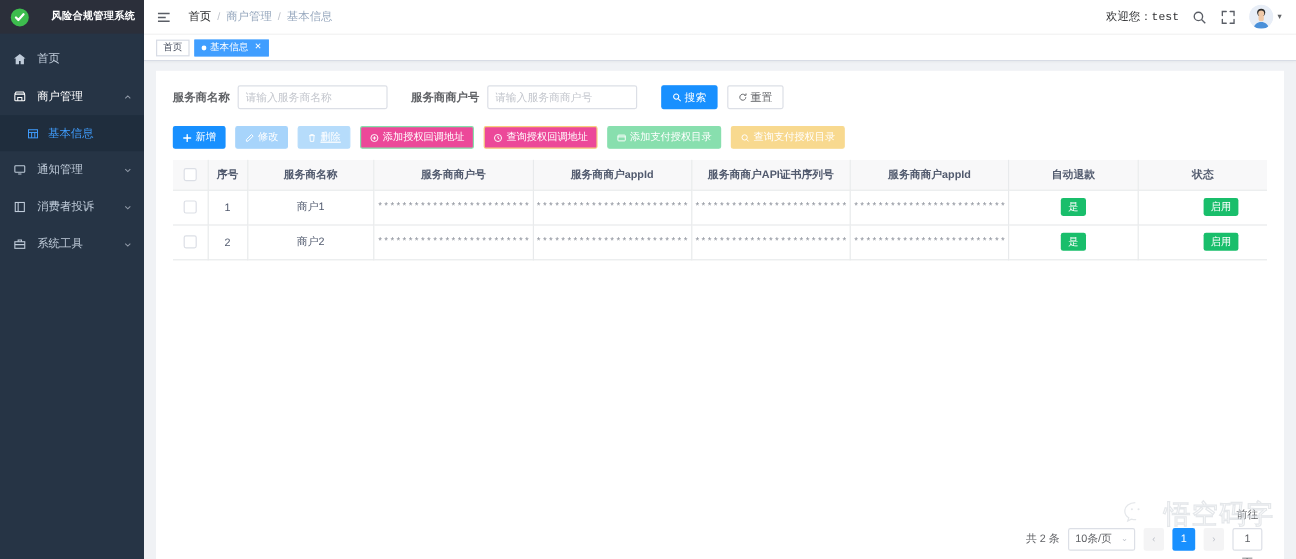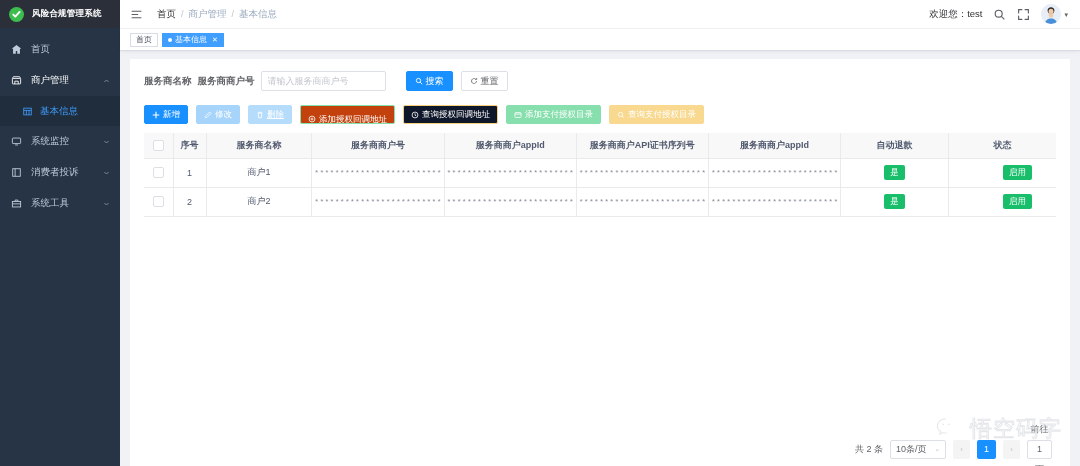--- a/index.html
+++ b/index.html
@@ -17,21 +17,21 @@
     background: #263445;
     flex: 0 0 120px;
     display: flex; flex-direction: column;
     overflow: hidden;
   }
   .logo-bar {
     height: 28px;
     background: #2b2f3a;
     display: flex; align-items: center;
     padding-left: 9px;
-    gap: 8px;
+    gap: 19px;
   }
   .logo-mark {
     width: 15px; height: 15px; border-radius: 50%;
     background: #3dbd4e;
     display: flex; align-items: center; justify-content: center;
     flex: 0 0 15px;
   }
   .logo-mark svg { display:block; }
   .logo-text {
     color: #ffffff;
@@ -107,21 +107,21 @@
     gap: 5px;
   }
   .bc-item { color: #97a8be; }
   .bc-item.first { color: #303133; }
   .bc-sep { color: #c0c4cc; font-size: 9px; }
   .nav-right {
     margin-left: auto;
     display: flex; align-items: center;
     gap: 11px;
   }
-  .welcome { font-size: 9.5px; color: #303133; white-space: nowrap; }
+  .welcome { font-size: 9.5px; color: #303133; white-space: nowrap; font-family: Liberation Mono, monospace; }
   .nav-icon { width: 13px; height: 13px; color: #5a5e66; cursor: pointer; display:flex;align-items:center;justify-content:center;}
   .nav-icon svg { display: block; }
   .avatar-wrap { display: flex; align-items: center; gap: 3px; cursor: pointer; }
   .avatar {
     width: 20px; height: 20px; border-radius: 50%;
     background: #e8edf5;
     overflow: hidden;
     display: flex; align-items: flex-end; justify-content: center;
   }
   .avatar svg { display:block; }
@@ -233,22 +233,22 @@
     padding: 0 7px;
     cursor: pointer;
     border: 1px solid transparent;
     white-space: nowrap;
     line-height: 1;
   }
   .abtn svg { display: block; }
   .abtn-blue   { background: #1890ff; color: #fff; border-color:#1890ff; }
   .abtn-lblue  { background: #a7d4fb; color: #fff; border-color:#a7d4fb; }
   .abtn-lblue2 { background: #b6dcfb; color: #fff; border-color:#b6dcfb;text-decoration:underline; }
-  .abtn-green  { background: #c2410c; color: #fff; border-color:#85e0ab;align-items:flex-end; }
-  .abtn-yellow { background: #0f172a; color: #fff; border-color:#f6cf7e;text-align:right; }
+  .abtn-green  { background: #ec4899; color: #fff; border-color:#85e0ab; }
+  .abtn-yellow { background: #ec4899; color: #fff; border-color:#f6cf7e;text-align:right; }
   .abtn-green2 { background: #88dfae; color: #fff; border-color:#88dfae; }
   .abtn-yellow2{ background: #f8d98f; color: #fff; border-color:#f8d98f; }
 
   
   .table-wrap { flex: 1; min-height: 0; overflow: hidden; }
   table.grid {
     width: 100%;
     border-collapse: collapse;
     table-layout: fixed;
   }
@@ -434,21 +434,21 @@
         </div>
       </div>
 
       <div class="menu-item">
         <span class="mi-icon">
           <svg width="11" height="11" viewBox="0 0 16 16" fill="none" stroke="currentColor" stroke-width="1.3">
             <rect x="2" y="3" width="12" height="8" rx="1"></rect>
             <path d="M6 13h4"></path>
           </svg>
         </span>
-        <span class="mi-label">系统监控</span>
+        <span class="mi-label">通知管理</span>
         <span class="mi-arrow">
           <svg width="7" height="7" viewBox="0 0 10 10" fill="none" stroke="currentColor" stroke-width="1.2">
               <path d="M2 3.5 5 6.5 8 3.5"></path>
             </svg>
         </span>
       </div>
 
 
       <div class="menu-item">
         <span class="mi-icon">
@@ -537,20 +537,21 @@
         <span>基本信息</span>
         <span class="tag-close">✕</span>
       </div>
     </div>
 
     <div class="content">
       <div class="card">
 
         <div class="filters">
           <span class="f-label">服务商名称</span>
+          <input class="f-input" type="text" placeholder="请输入服务商名称" style="">
           <span class="f-label">服务商商户号</span>
           <input class="f-input" type="text" placeholder="请输入服务商商户号" style="">
           <div class="btn btn-primary" style="margin-right:8px;">
             <span>
               <svg width="8" height="8" viewBox="0 0 16 16" fill="none" stroke="currentColor" stroke-width="1.8">
                 <circle cx="7" cy="7" r="4.3"></circle>
                   <path d="M10.2 10.2 14.5 14.5"></path>
               </svg>
             </span>
             <span>搜索</span>

